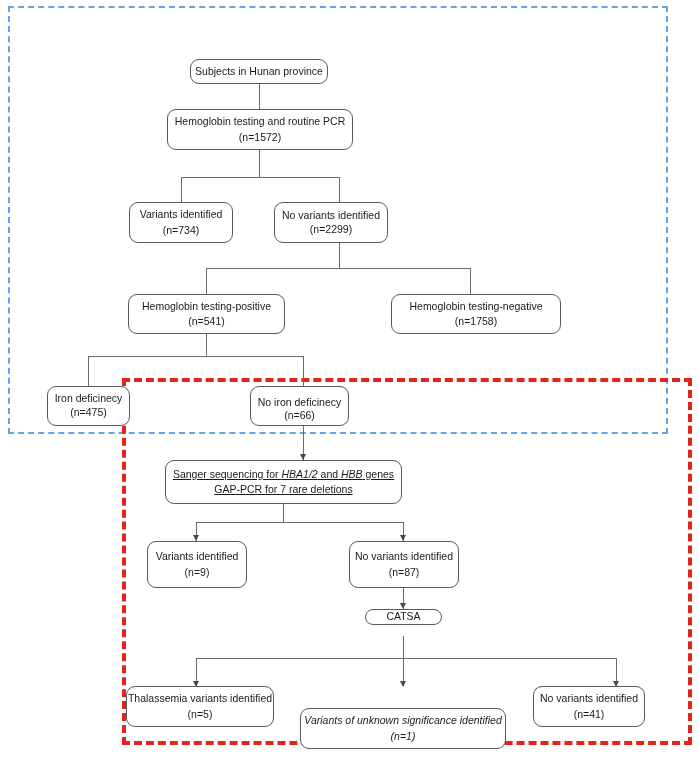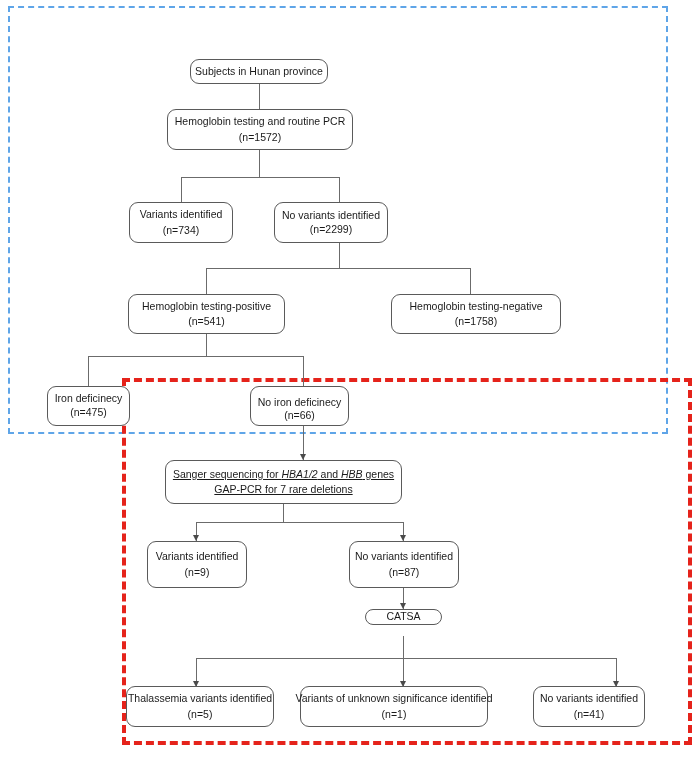--- a/index.html
+++ b/index.html
@@ -172,21 +172,21 @@
 
   <div class="node" style="left:365px;top:609px;width:77px;height:16px;">
     <span class="l1">CATSA</span>
   </div>
 
   <div class="node" style="left:126px;top:686px;width:148px;height:41px;">
     <span class="l1">Thalassemia variants identified</span>
     <span class="l2">(n=5)</span>
   </div>
 
-  <div class="node" style="left:300px;top:686px;width:188px;height:41px;">
+  <div class="node" style="left:300px;top:708px;width:206px;height:41px;font-style:italic;">
     <span class="l1">Variants of unknown significance identified</span>
     <span class="l2">(n=1)</span>
   </div>
 
   <div class="node" style="left:533px;top:686px;width:112px;height:41px;">
     <span class="l1">No variants identified</span>
     <span class="l2">(n=41)</span>
   </div>
 
 </div>

